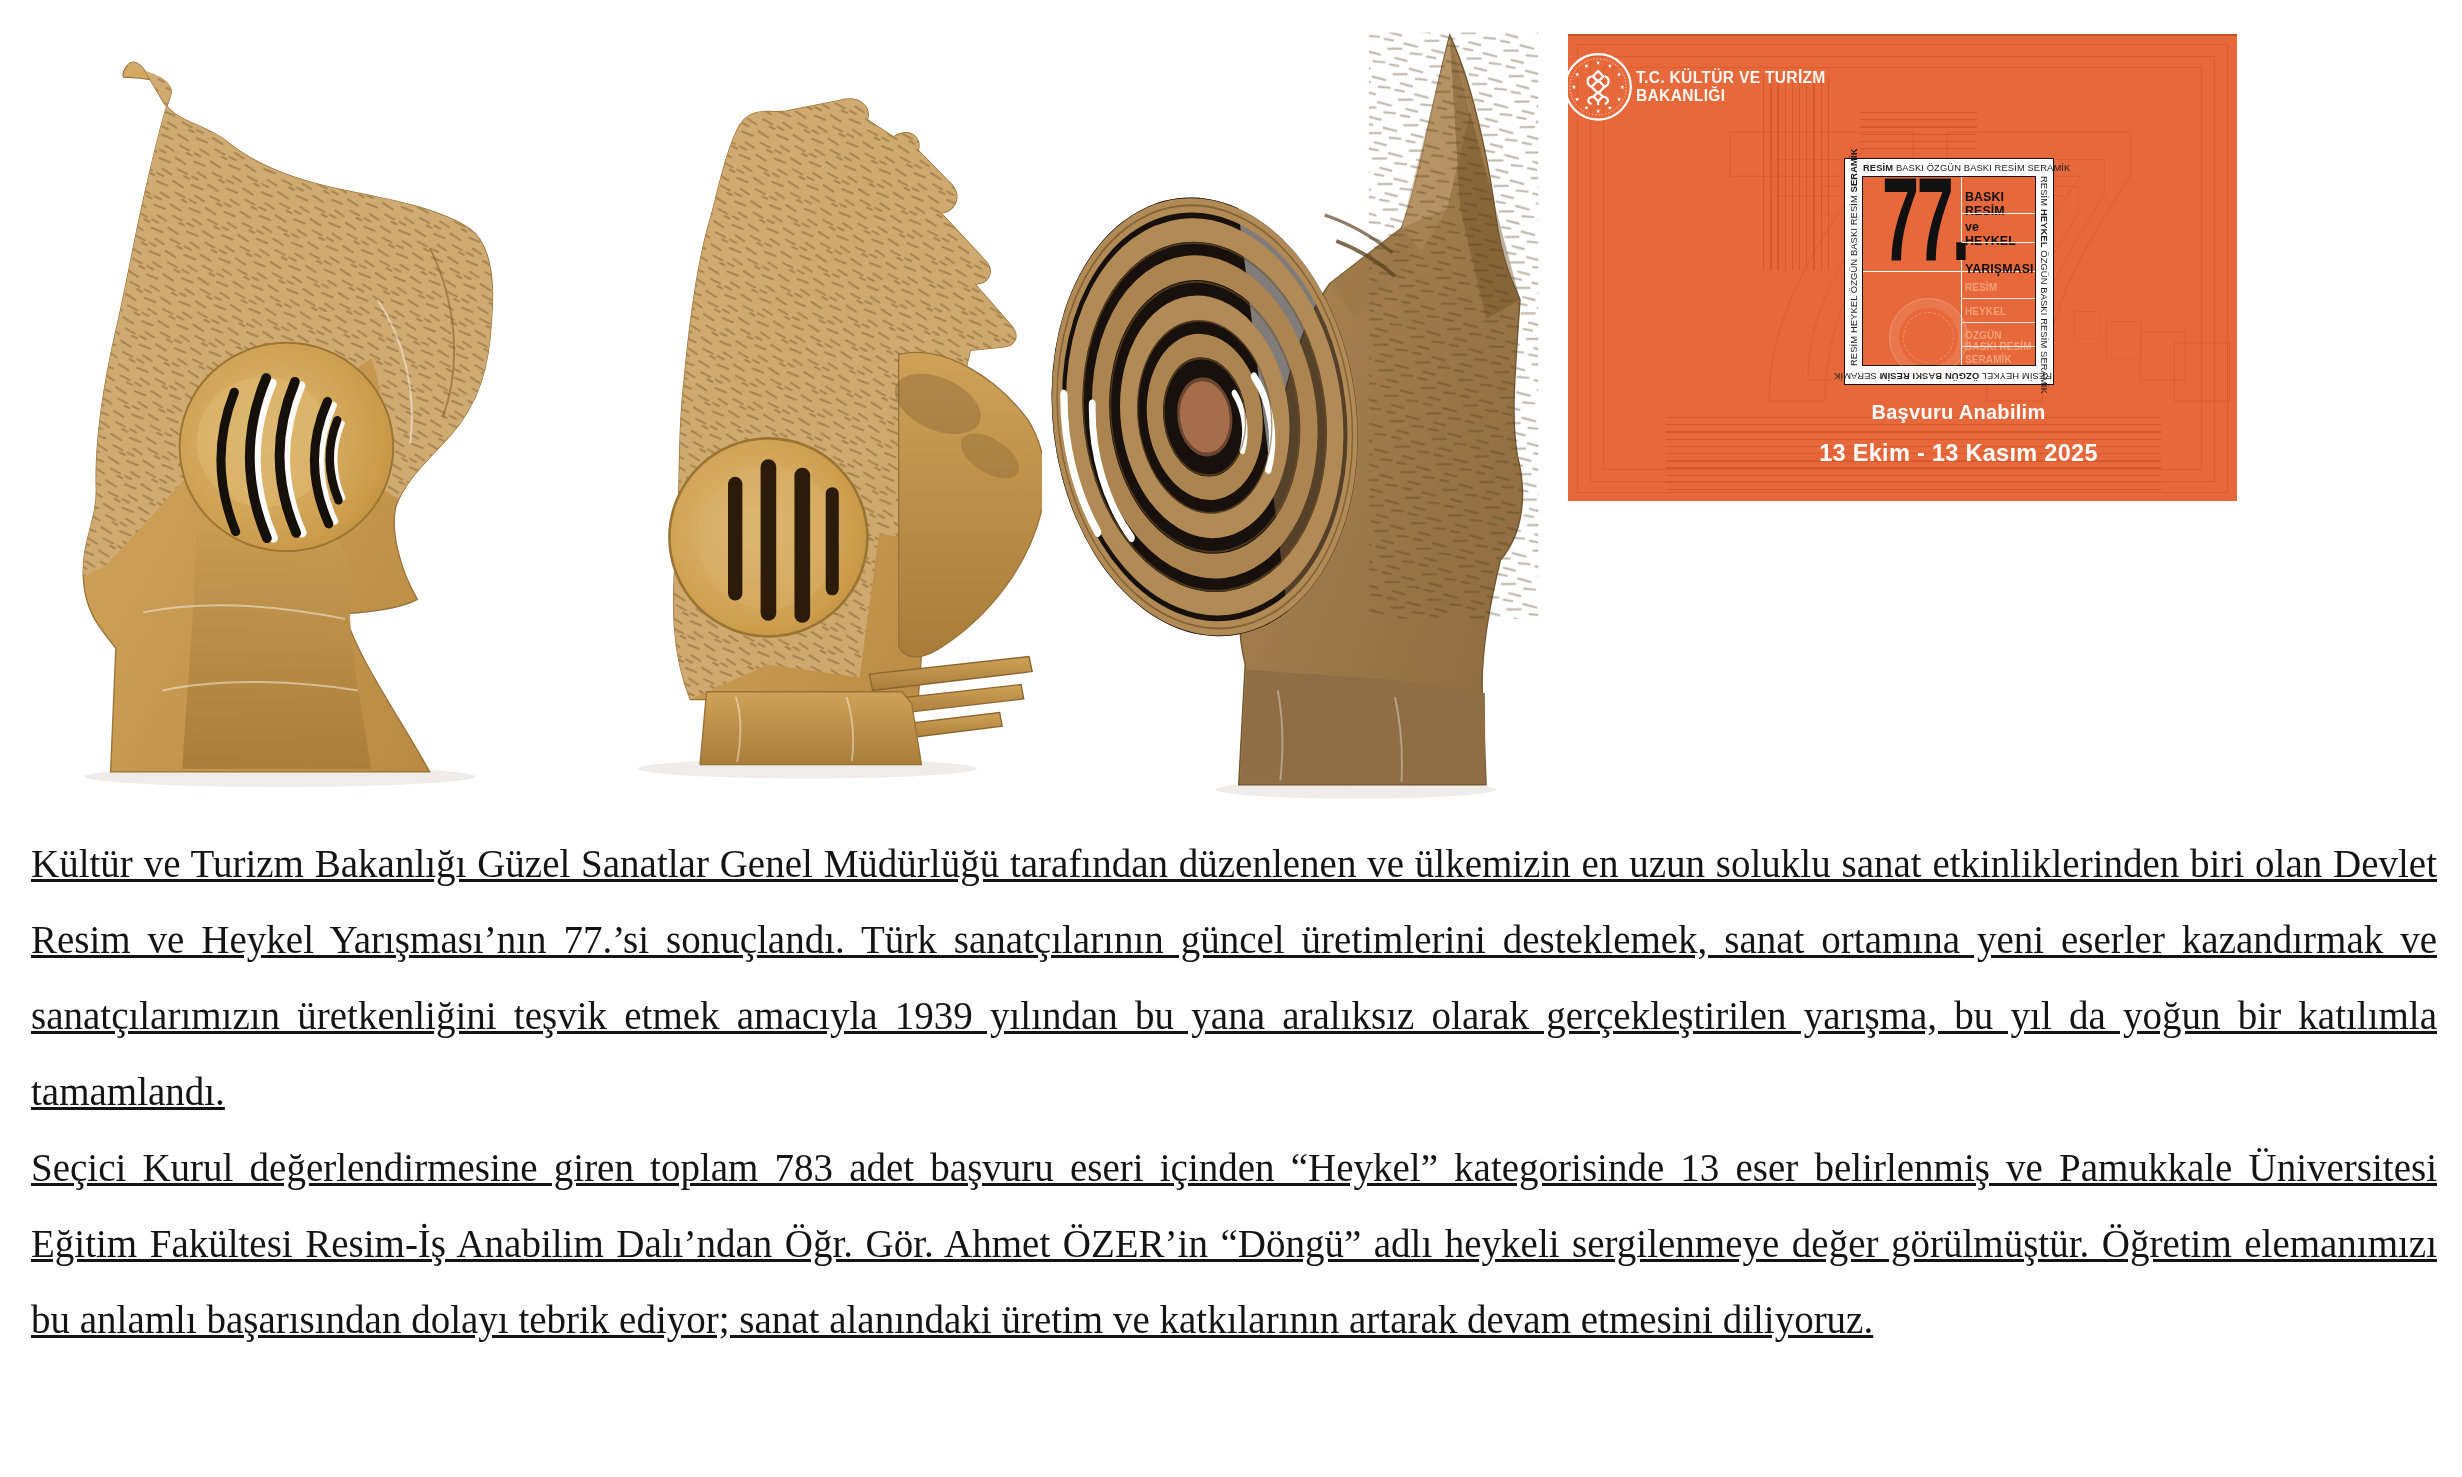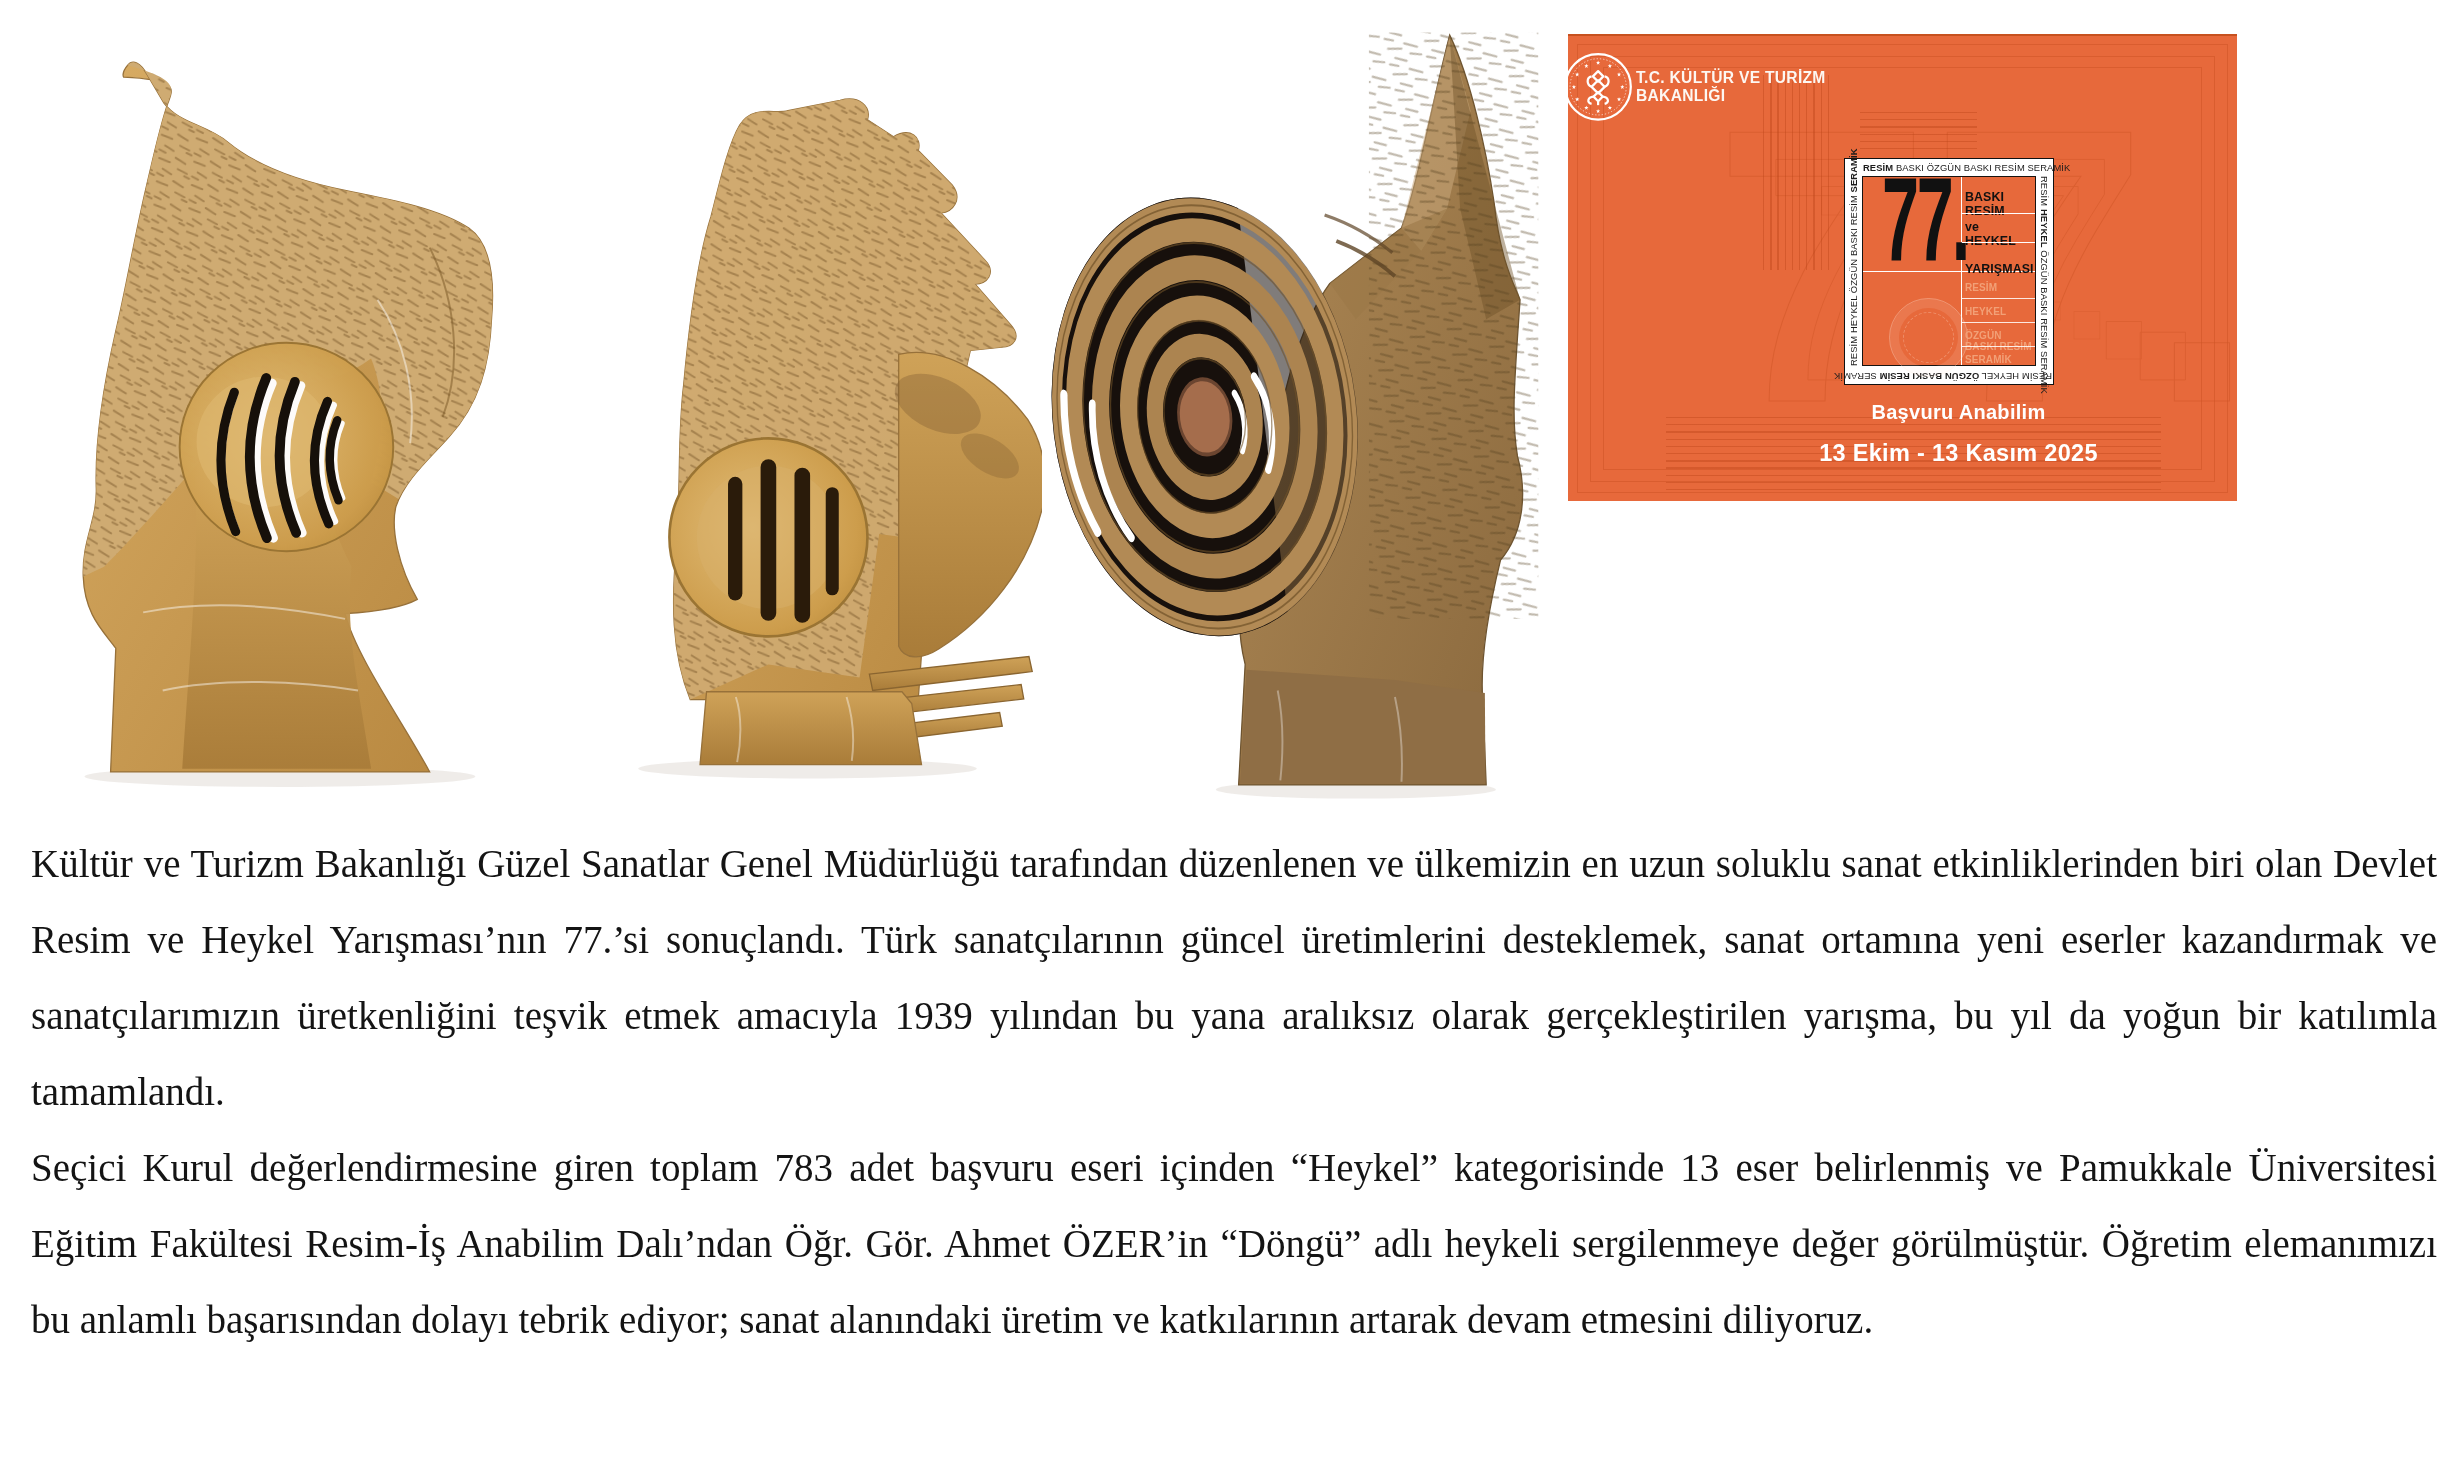--- a/index.html
+++ b/index.html
@@ -4,21 +4,21 @@
 <style>
   html,body{margin:0;padding:0;background:#fff;}
   .page{position:relative;width:2462px;height:1477px;background:#ffffff;overflow:hidden;
         font-family:"Liberation Sans",sans-serif;}
   .abs{position:absolute;}
 
   
   .article{position:absolute;left:31px;top:826px;width:2406px;
            font-family:"Liberation Serif",serif;font-size:39px;line-height:76px;
            color:#141414;text-align:justify;}
-  .article p{margin:0;}
+  .article p{margin:0;text-decoration:underline;}
 
   
   .poster{position:absolute;left:1568px;top:34px;width:669px;height:465px;
           background:#E7693B;overflow:hidden;border-top:2.6px solid #c7511f;}
   .poster .pat-rect{position:absolute;border:0.7px solid rgba(190,70,25,.34);pointer-events:none;}
   .stripes-h{position:absolute;background:repeating-linear-gradient(180deg,rgba(186,66,22,.40) 0 1.3px,transparent 1.3px 7.2px);pointer-events:none;}
   .stripes-v{position:absolute;background:repeating-linear-gradient(90deg,rgba(186,66,22,.40) 0 1.3px,transparent 1.3px 7.2px);pointer-events:none;}
 
   .ministry-wrap{position:absolute;left:0;top:9px;width:287px;height:85px;color:#fff;}
   .ministry-text{position:absolute;left:68px;top:23.5px;font-weight:bold;font-size:15.6px;

